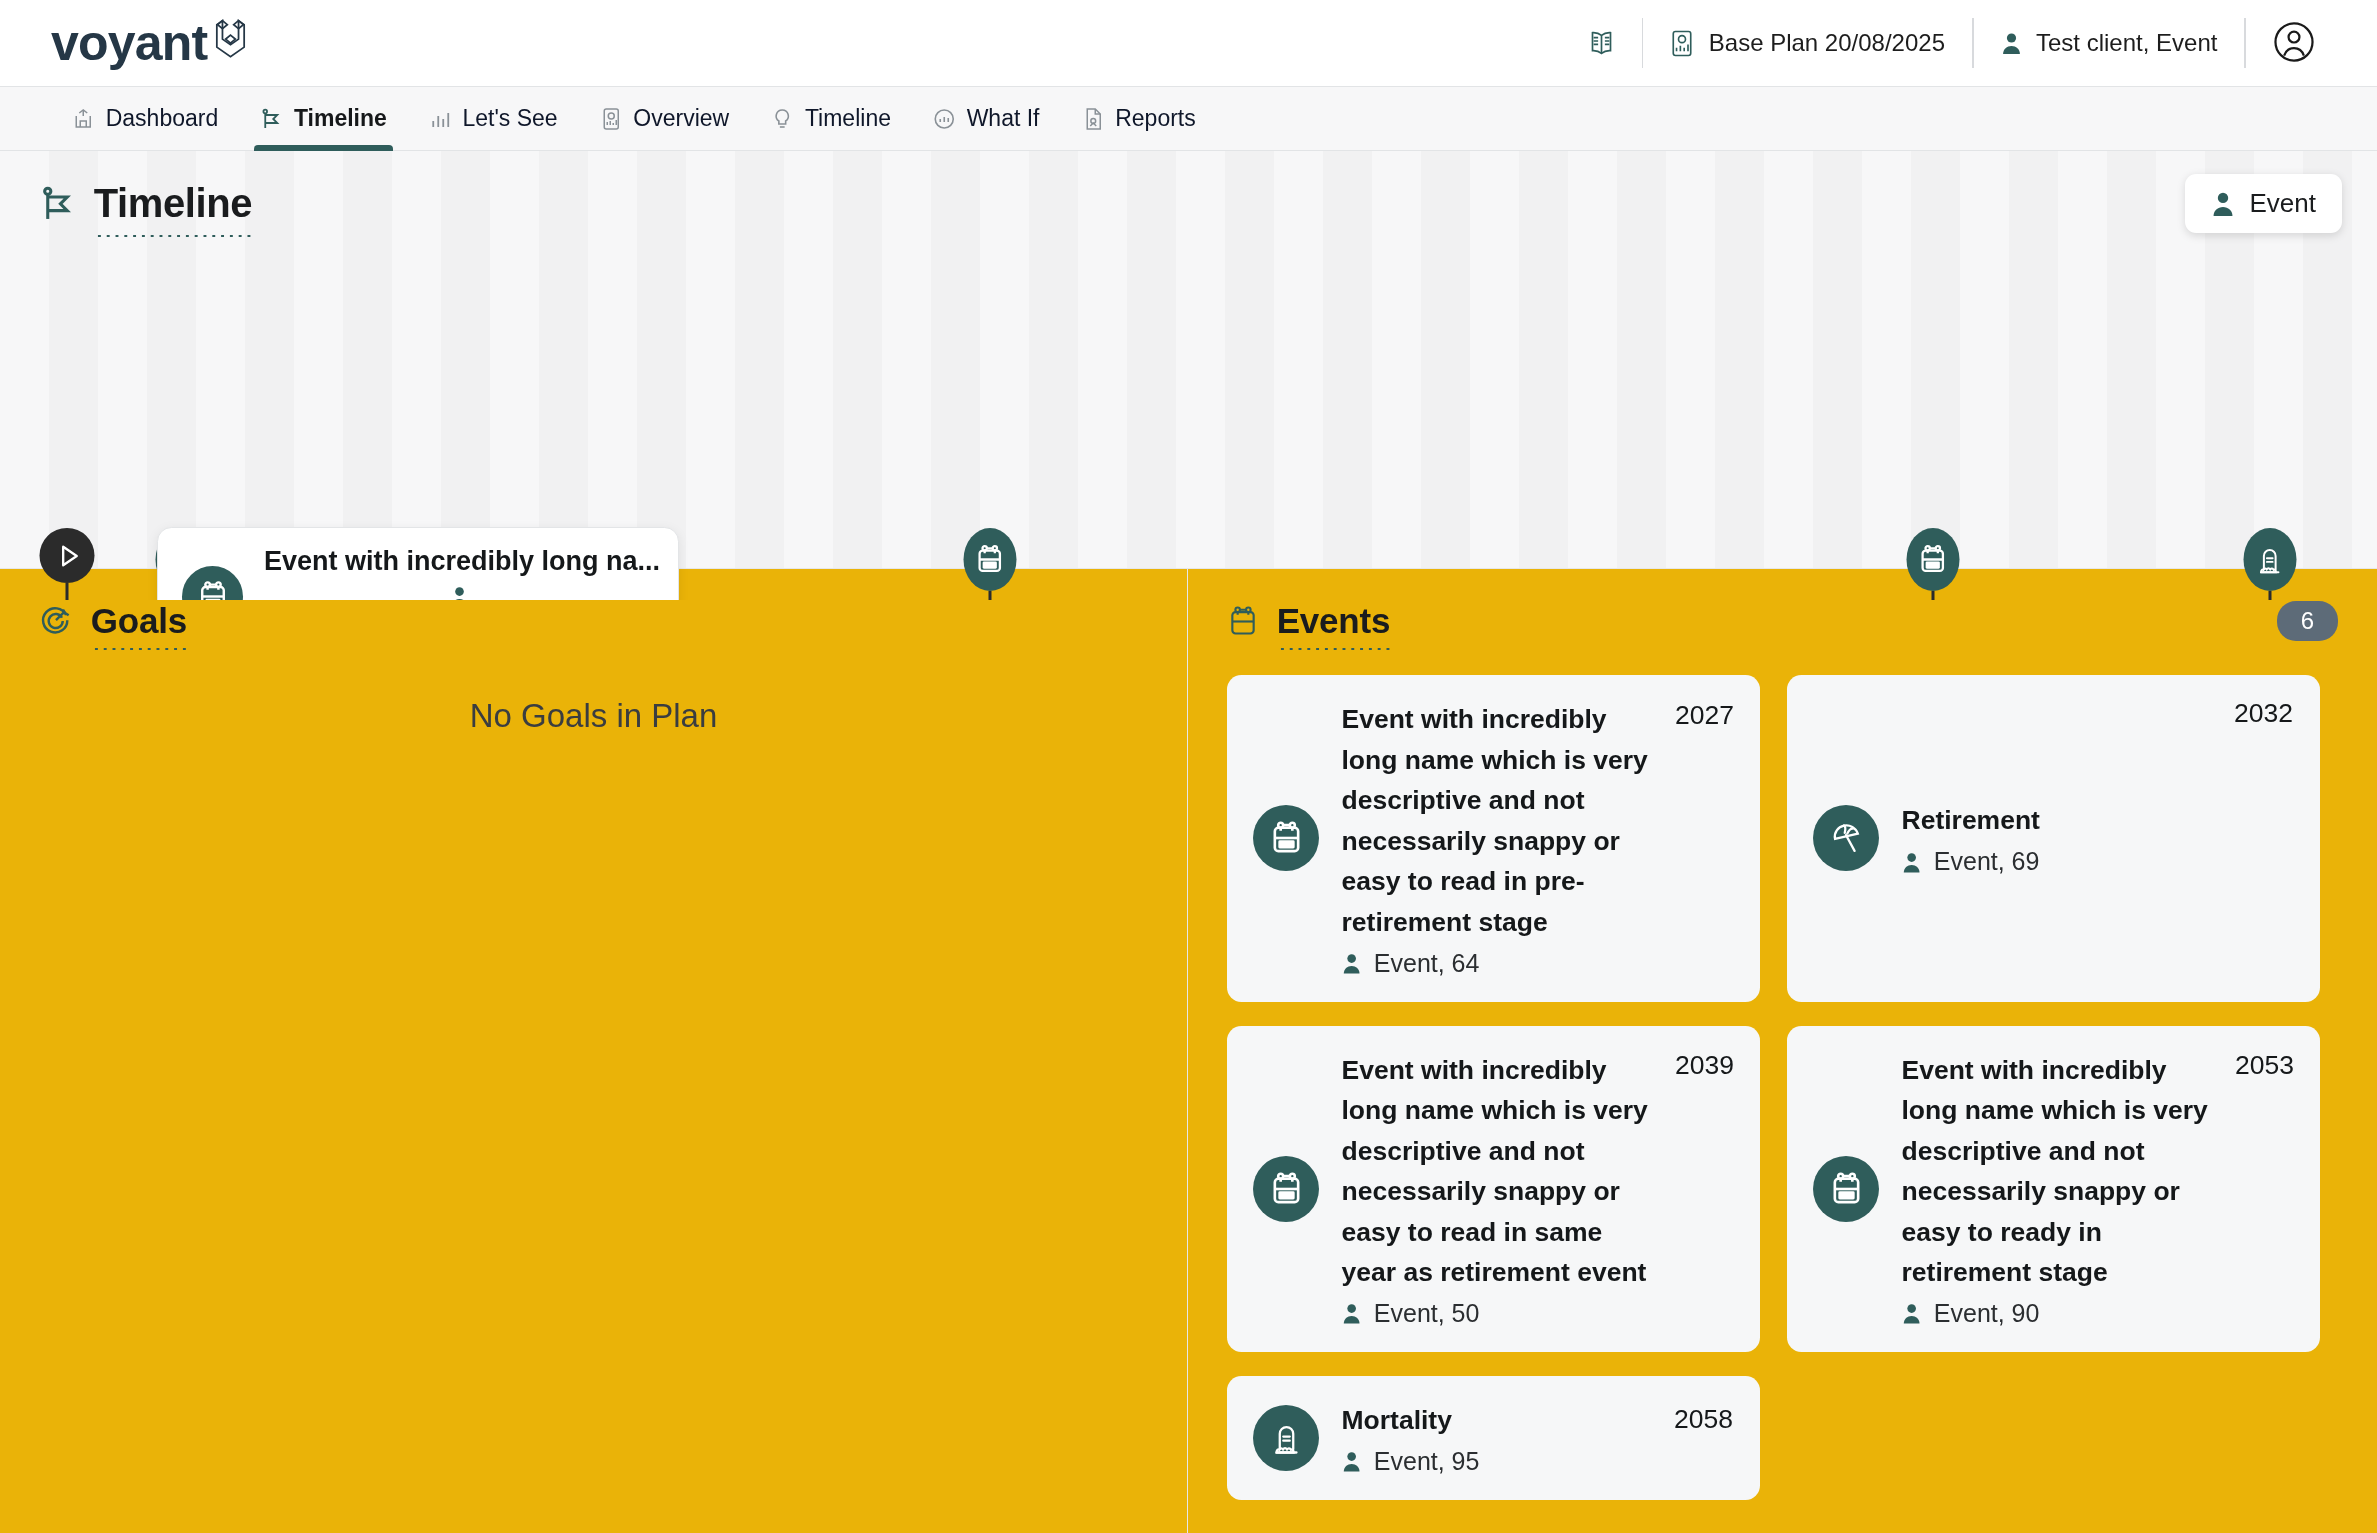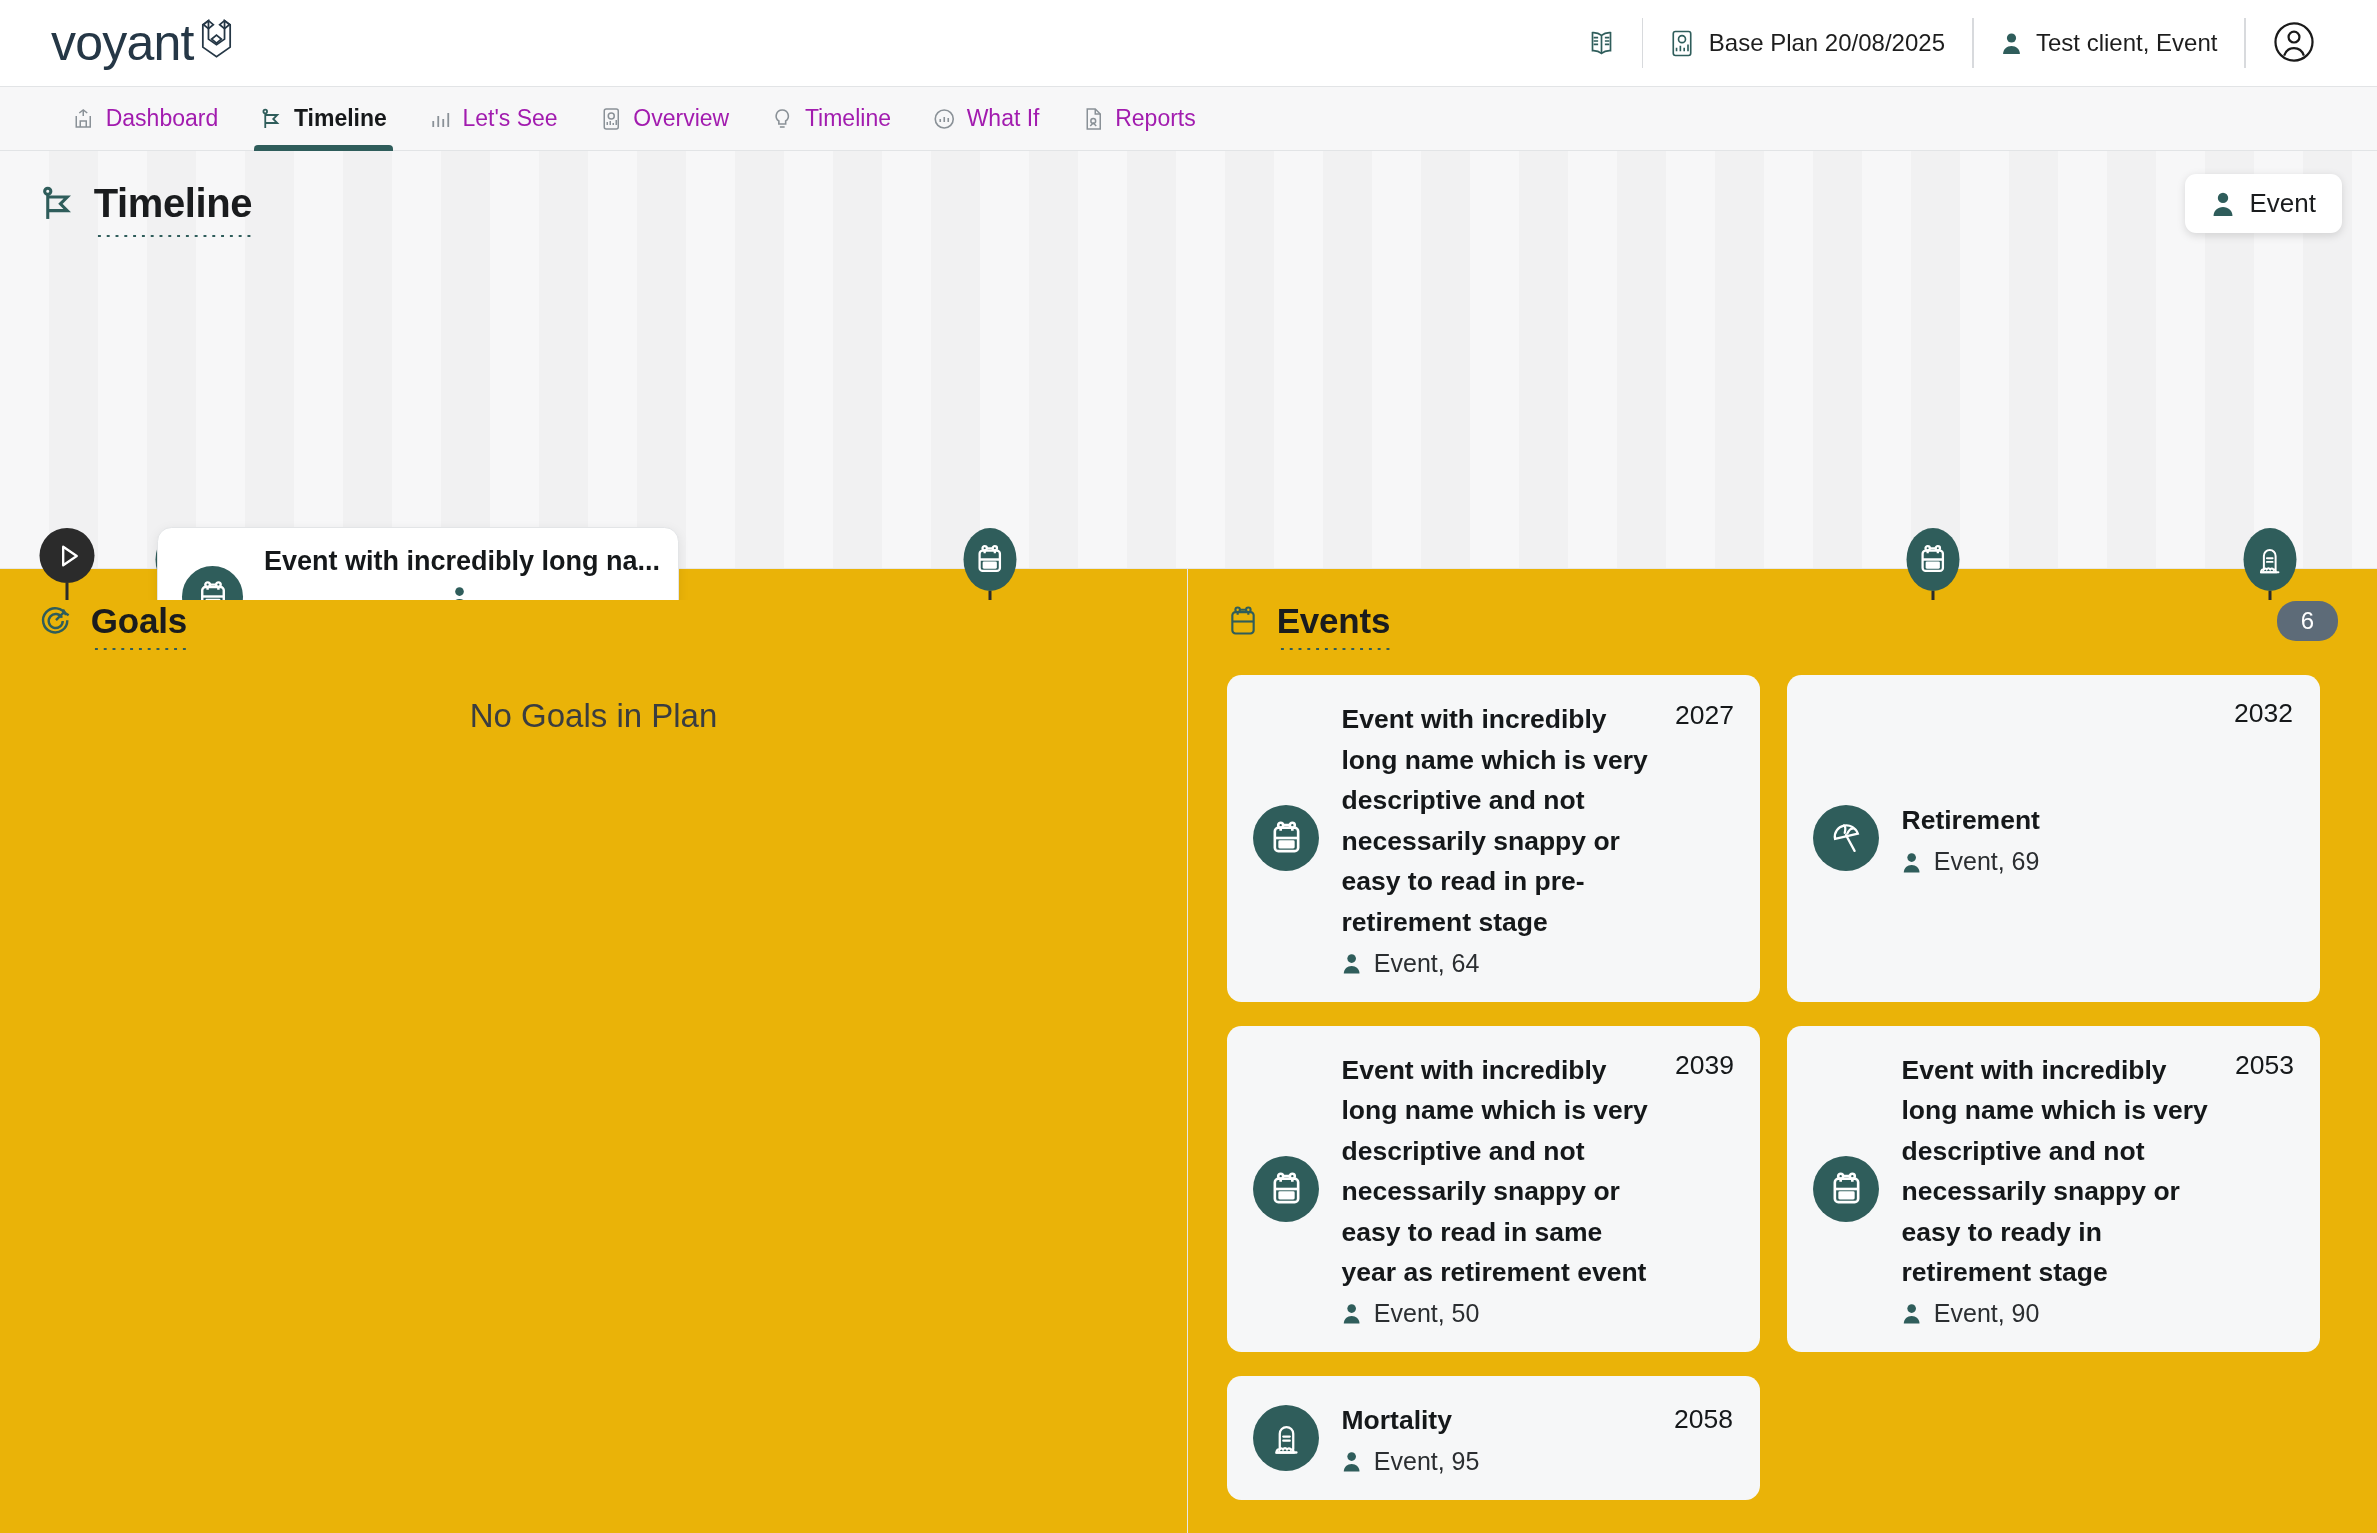--- a/index.html
+++ b/index.html
@@ -16,21 +16,21 @@
   .topbar {
     height: 87px; width: 100%;
     display: flex; align-items: center;
     background: #ffffff;
     border-bottom: 1.6px solid #e2e4e6;
     position: relative;
   }
   .logo { display: flex; align-items: baseline; margin-left: 51px; }
   .logo-word {
     font-size: 50px; letter-spacing: -0.8px;
-    color: #253746; font-weight: 400;
+    color: #253746; font-weight: 700;
   }
   .logo-mark { margin-left: 4.8px; display:flex; align-items:center; }
 
   .topbar-right {
     margin-left: auto; display: flex; align-items: center;
     height: 100%; padding-right: 35px;
   }
   .tb-sec {
     display: flex; align-items: center; gap: 14.4px;
     padding: 0 27px; height: 50px;
@@ -44,21 +44,21 @@
     height: 64px; width: 100%;
     display: flex; align-items: center;
     background: #f7f7f8;
     border-bottom: 1.6px solid #e2e4e6;
     padding-left: 51px;
     gap: 0;
   }
   .nav-item {
     display: flex; align-items: center; gap: 11.2px;
     height: 64px; padding: 0 21px;
-    font-size: 23px; color: #a21caf;
+    font-size: 23px; color: #0f172a;
     position: relative; cursor: pointer;
   }
   .nav-item .nav-ico { display: flex; align-items: center; color: #8a9197; }
   .nav-item.active { color: #16181a; font-weight: 700; }
   .nav-item.active .nav-ico { color: #2f5d5b; }
   .nav-item.active::after {
     content: ""; position: absolute; left: 14.4px; right: 14.4px; bottom: 0;
     height: 5.6px; background: #2f5d5b; border-radius: 4px 4px 0 0;
   }
 

